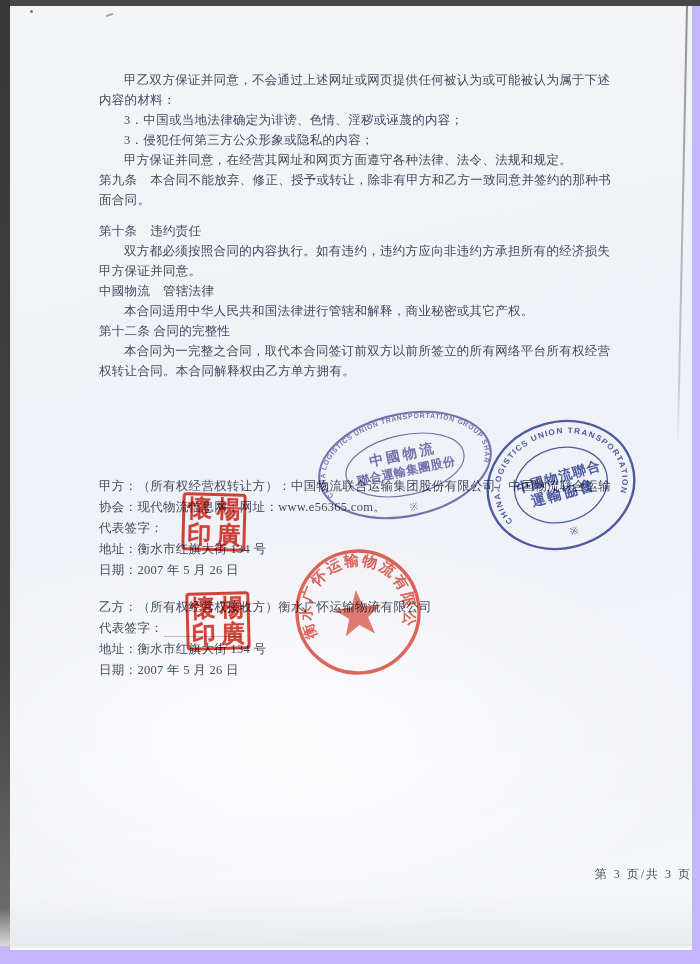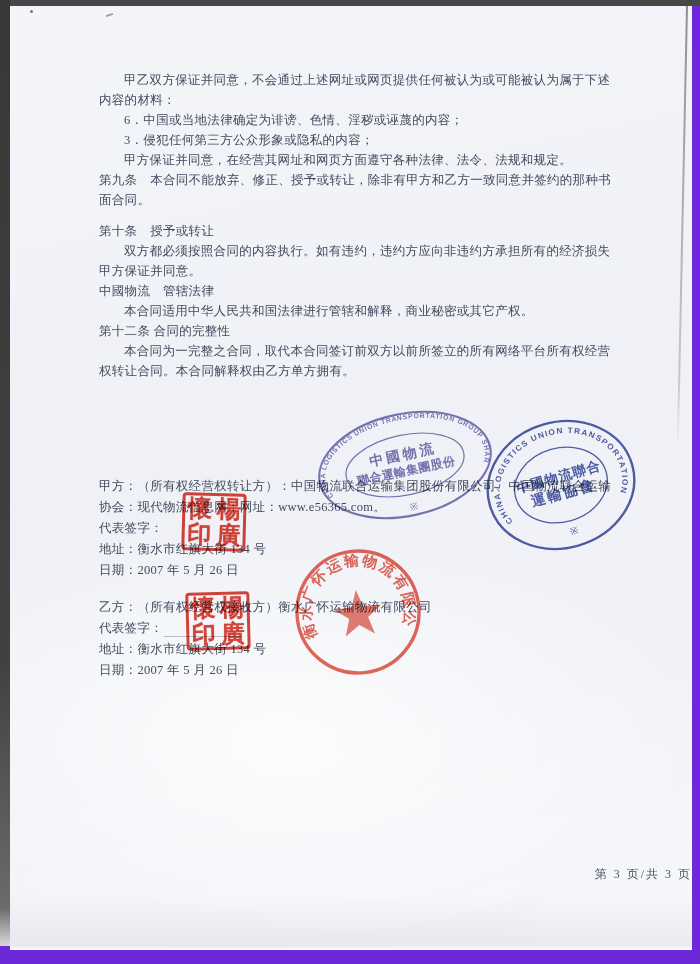--- a/index.html
+++ b/index.html
@@ -1,19 +1,19 @@
 <!DOCTYPE html>
 <html><head>
 <meta charset="utf-8">
 <title>Scanned Contract Page</title>
 <style>
   html,body{margin:0;padding:0;background:#ffffff;}
   .scan{
     position:relative;width:700px;height:964px;overflow:hidden;
-    background:#6d28d9;
+    background:#c4b5fd;
     font-family:"Liberation Serif","DejaVu Serif",serif;
   }
   .edge-top{position:absolute;left:0;top:0;width:700px;height:6px;background:#474747;}
   .edge-left{position:absolute;left:0;top:0;width:10px;height:946px;background:linear-gradient(180deg,#383838 0%,#414141 70%,#6b6b6b 96%,#d9d9d9 100%);}
   .page{
     position:absolute;left:10px;top:6px;width:682px;height:944px;
     background:
       radial-gradient(ellipse 600px 300px at 40% 78%, rgba(255,255,255,.8), rgba(255,255,255,0) 70%),
       linear-gradient(168deg,#f4f5f9 0%,#eff1f6 45%,#f2f3f8 75%,#f7f8fb 100%);
   }
@@ -59,26 +59,26 @@
 
 <div class="scan">
   <div class="page">
     <div class="speck-a"></div>
     <div class="speck-b"></div>
     <div class="crease"></div>
 
     <div class="doc-body">
       <div class="line indent">甲乙双方保证并同意，不会通过上述网址或网页提供任何被认为或可能被认为属于下述</div>
       <div class="line">内容的材料：</div>
-      <div class="line indent">6．中国或当地法律确定为诽谤、色情、淫秽或诬蔑的内容；</div>
+      <div class="line indent">3．中国或当地法律确定为诽谤、色情、淫秽或诬蔑的内容；</div>
       <div class="line indent">3．侵犯任何第三方公众形象或隐私的内容；</div>
       <div class="line indent gap1">甲方保证并同意，在经营其网址和网页方面遵守各种法律、法令、法规和规定。</div>
       <div class="line">第九条　本合同不能放弃、修正、授予或转让，除非有甲方和乙方一致同意并签约的那种书</div>
       <div class="line">面合同。</div>
-      <div class="line gap2">第十条　授予或转让</div>
+      <div class="line gap2">第十条　违约责任</div>
       <div class="line indent">双方都必须按照合同的内容执行。如有违约，违约方应向非违约方承担所有的经济损失</div>
       <div class="line">甲方保证并同意。</div>
       <div class="line">中國物流　管辖法律</div>
       <div class="line indent">本合同适用中华人民共和国法律进行管辖和解释，商业秘密或其它产权。</div>
       <div class="line">第十二条 合同的完整性</div>
       <div class="line indent">本合同为一完整之合同，取代本合同签订前双方以前所签立的所有网络平台所有权经营</div>
       <div class="line">权转让合同。本合同解释权由乙方单方拥有。</div>
     </div>
 
     <div class="party party-a">

